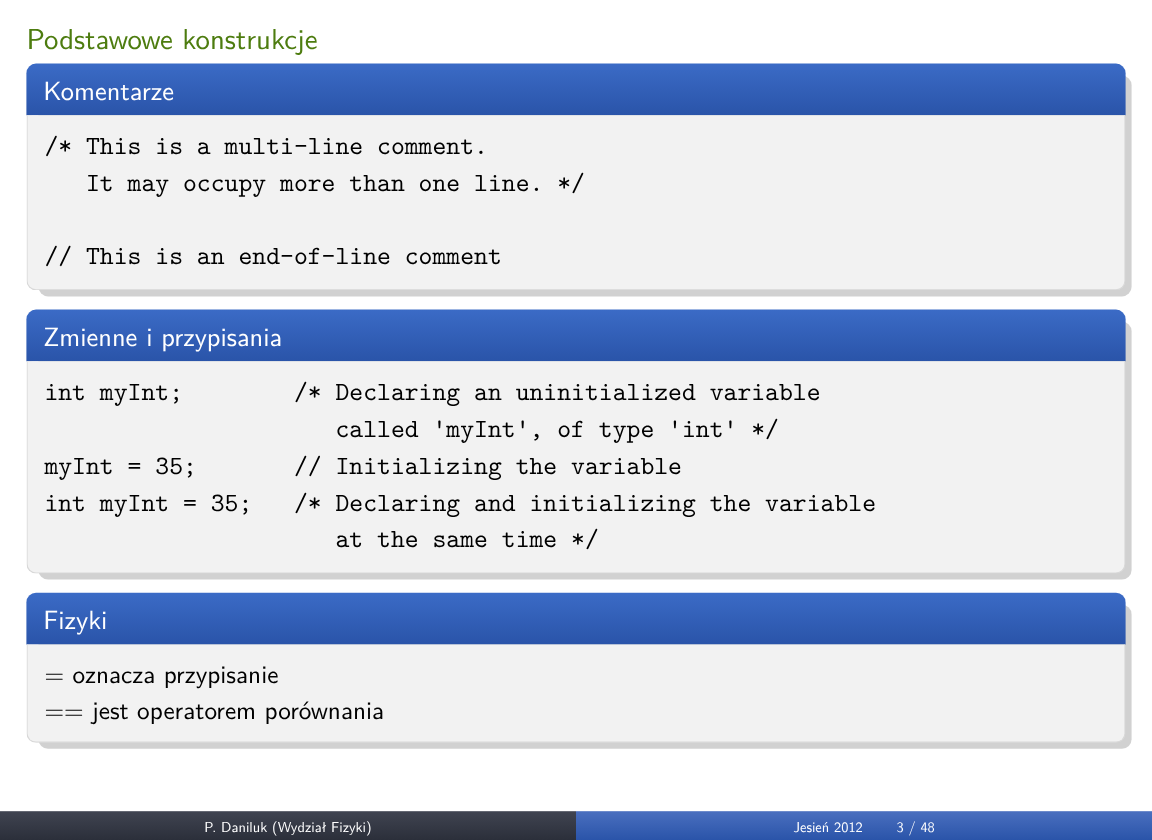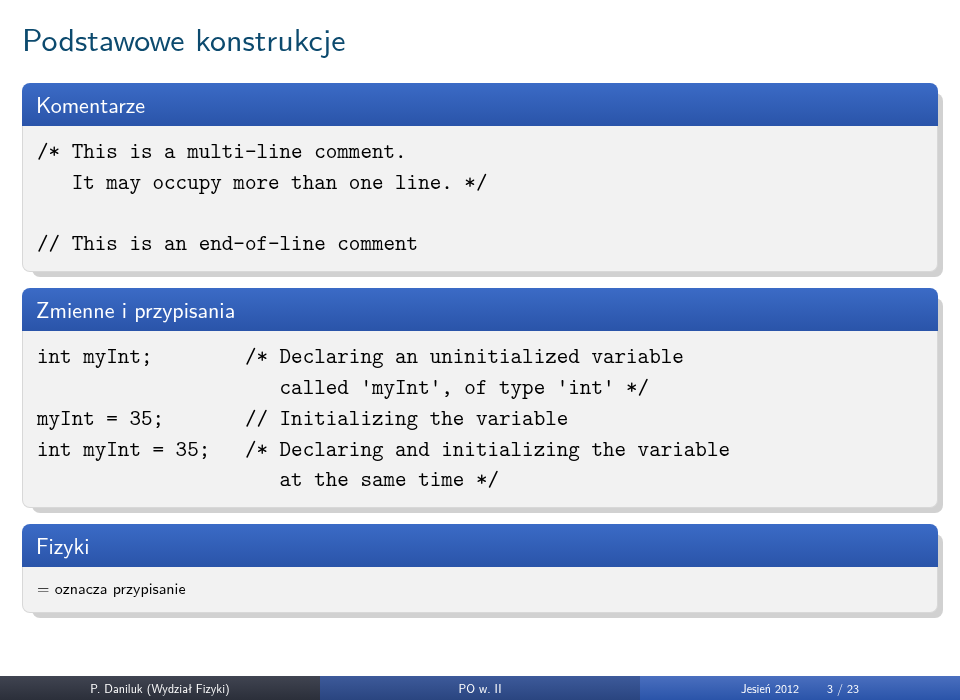--- a/index.html
+++ b/index.html
@@ -8,24 +8,24 @@
     height: 700px;
     background: #fff;
     font-family: "Latin Modern Sans", "Computer Modern Sans", sans-serif;
     position: relative;
     overflow: hidden;
   }
   .slide {
     padding: 14px 22px 0 22px;
   }
   .title {
-    font-size: 32px;
-    color: #0c4a6e;
+    font-size: 24px;
+    color: #4d7c0f;
     font-weight: 400;
-    margin-bottom: 22px;
+    margin-bottom: 4px;
   }
   .block {
     margin-bottom: 16px;
     position: relative;
   }
   .block-header {
     background: linear-gradient(#3b6bc6, #2a54a9);
     color: #fff;
     font-size: 22px;
     padding: 5px 14px 6px 14px;
@@ -52,21 +52,21 @@
     right: -5px;
     bottom: -5px;
     top: 10px;
     left: 10px;
     background: rgba(0,0,0,0.18);
     border-radius: 8px;
     z-index: -1;
   }
   .sans-body {
     font-family: "Latin Modern Sans", sans-serif;
-    font-size: 16px;
+    font-size: 21px;
     white-space: normal;
   }
   .footer {
     position: absolute;
     bottom: 0;
     left: 0;
     right: 0;
     height: 24px;
     display: flex;
     font-size: 12px;
@@ -116,24 +116,24 @@
 myInt = 35;       // Initializing the variable
 int myInt = 35;   /* Declaring and initializing the variable
                      at the same time */</div>
   </div>
 
   <div class="block">
     <div class="block-shadow"></div>
     <div class="block-header">Fizyki</div>
     <div class="block-body sans-body">
       <div>= oznacza przypisanie</div>
+      <div>== jest operatorem porównania</div>
     </div>
   </div>
 </div>
 
 <div class="footer">
   <div class="foot-left">P. Daniluk (Wydział Fizyki)</div>
-  <div class="foot-mid">PO w. II</div>
   <div class="foot-right">
     <span>Jesień 2012</span>
-    <span>3 / 23</span>
+    <span>3 / 48</span>
   </div>
 </div>
 
 </body></html>

